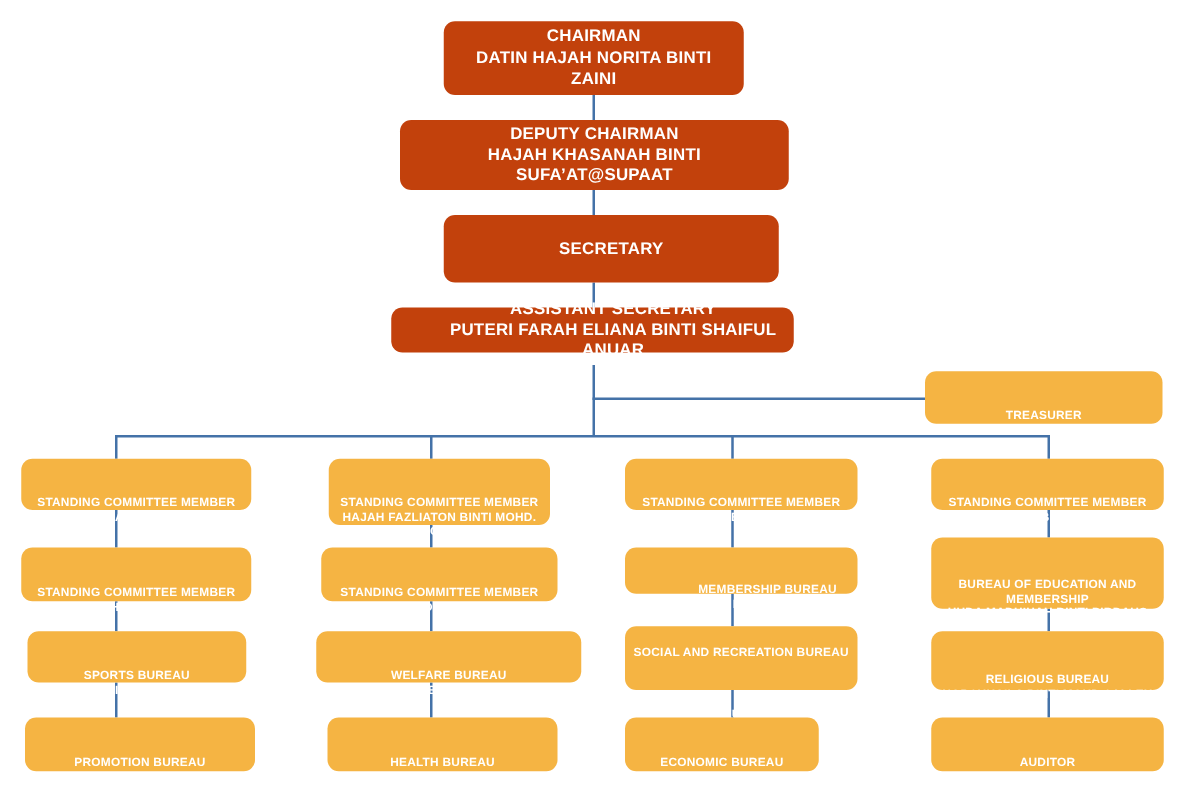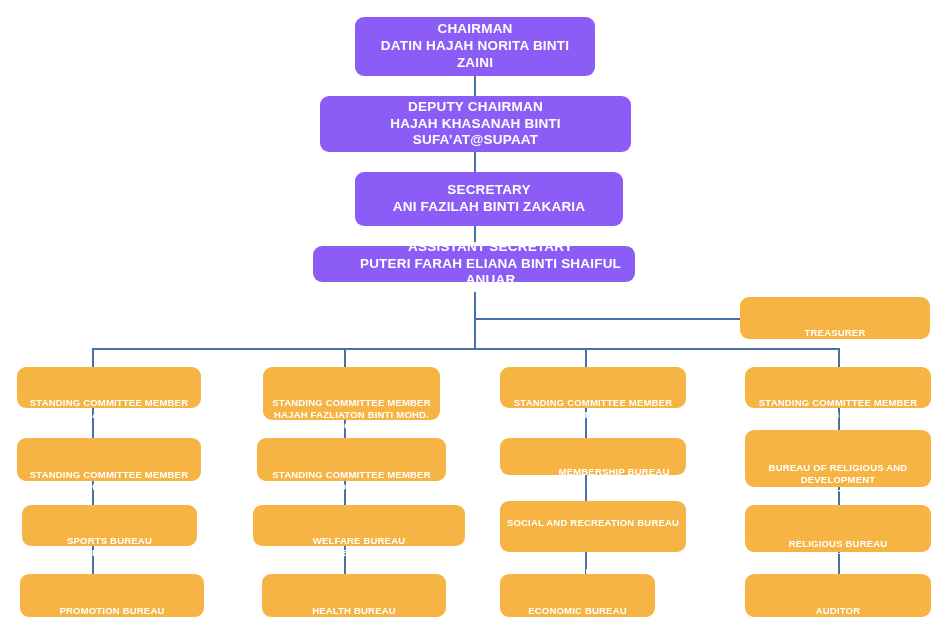--- a/index.html
+++ b/index.html
@@ -34,21 +34,21 @@
     letter-spacing: 0.2px;
     line-height: 1.25;
   }
   .node .person {
     font-weight: bold;
     letter-spacing: 0.2px;
     line-height: 1.25;
   }
   
   .exec {
-    background: #8b5cf6;
+    background: #c2410c;
     border-radius: 9px;
     align-items: center;
   }
   .exec .title { font-size: 13.5px; }
   .exec .person { font-size: 13.5px; }
 
   
   .unit {
     background: #F5B443;
     border-radius: 9px;
@@ -113,21 +113,20 @@
     <div class="person">DATIN HAJAH NORITA BINTI ZAINI</div>
   </div>
 
   <div class="node exec" style="left:320px; top:96px; width:311px; height:56px;">
     <div class="title">DEPUTY CHAIRMAN</div>
     <div class="person">HAJAH KHASANAH BINTI SUFA’AT@SUPAAT</div>
   </div>
 
   <div class="node exec" style="left:355px; top:172px; width:268px; height:54px;">
     <div class="title">SECRETARY</div>
-    <div class="person">ANI FAZILAH BINTI ZAKARIA</div>
   </div>
 
   <div class="node exec" style="left:313px; top:246px; width:322px; height:36px;padding-left:39px;">
     <div class="title">ASSISTANT SECRETARY</div>
     <div class="person">PUTERI FARAH ELIANA BINTI SHAIFUL ANUAR</div>
   </div>
 
   <div class="node unit" style="left:740px; top:297px; width:190px; height:42px;">
     <div class="title">TREASURER</div>
     <div class="person">SUZIYANA BINTI MISNI</div>
@@ -192,21 +191,21 @@
     <div class="title">ECONOMIC BUREAU</div>
     <div class="person">NUR AFIQAH BINTI SABRI</div>
   </div>
 
   <div class="node unit" style="left:745px; top:367px; width:186px; height:41px;">
     <div class="title">STANDING COMMITTEE MEMBER</div>
     <div class="person">NUR HUDA BINTI SANUSI</div>
   </div>
 
   <div class="node unit" style="left:745px; top:430px; width:186px; height:57px;">
-    <div class="title">BUREAU OF RELIGIOUS AND DEVELOPMENT</div>
+    <div class="title">BUREAU OF EDUCATION AND MEMBERSHIP</div>
     <div class="person">HUDA MADHIHAH BINTI PIRDAUS</div>
   </div>
 
   <div class="node unit" style="left:745px; top:505px; width:186px; height:47px;">
     <div class="title">RELIGIOUS BUREAU</div>
     <div class="person">NORSUHAILA BINTI MOHD SALLEH</div>
   </div>
 
   <div class="node unit" style="left:745px; top:574px; width:186px; height:43px;">
     <div class="title">AUDITOR</div>

